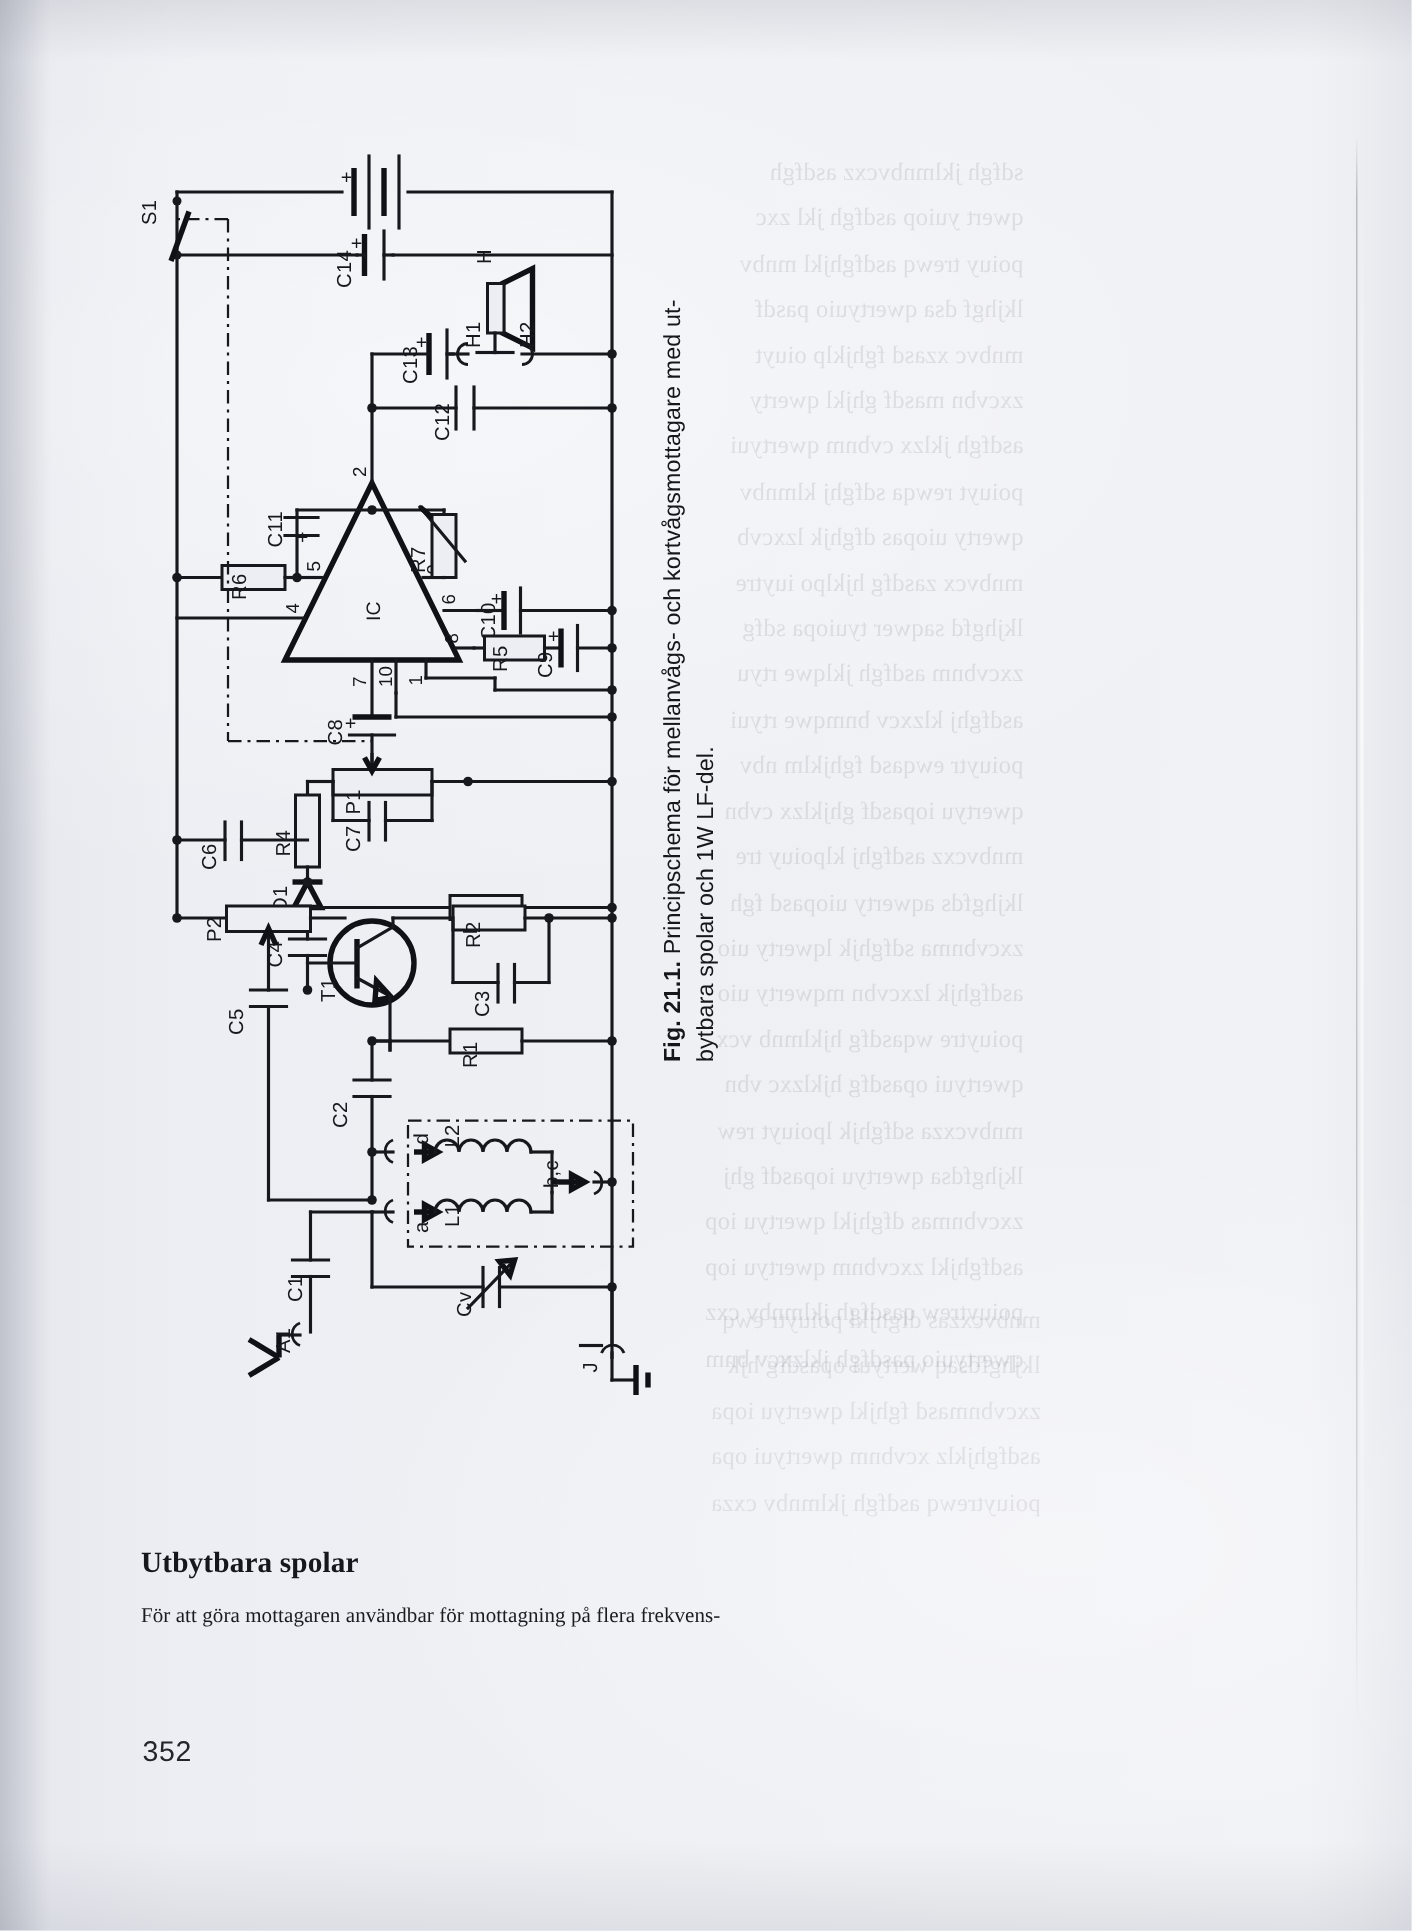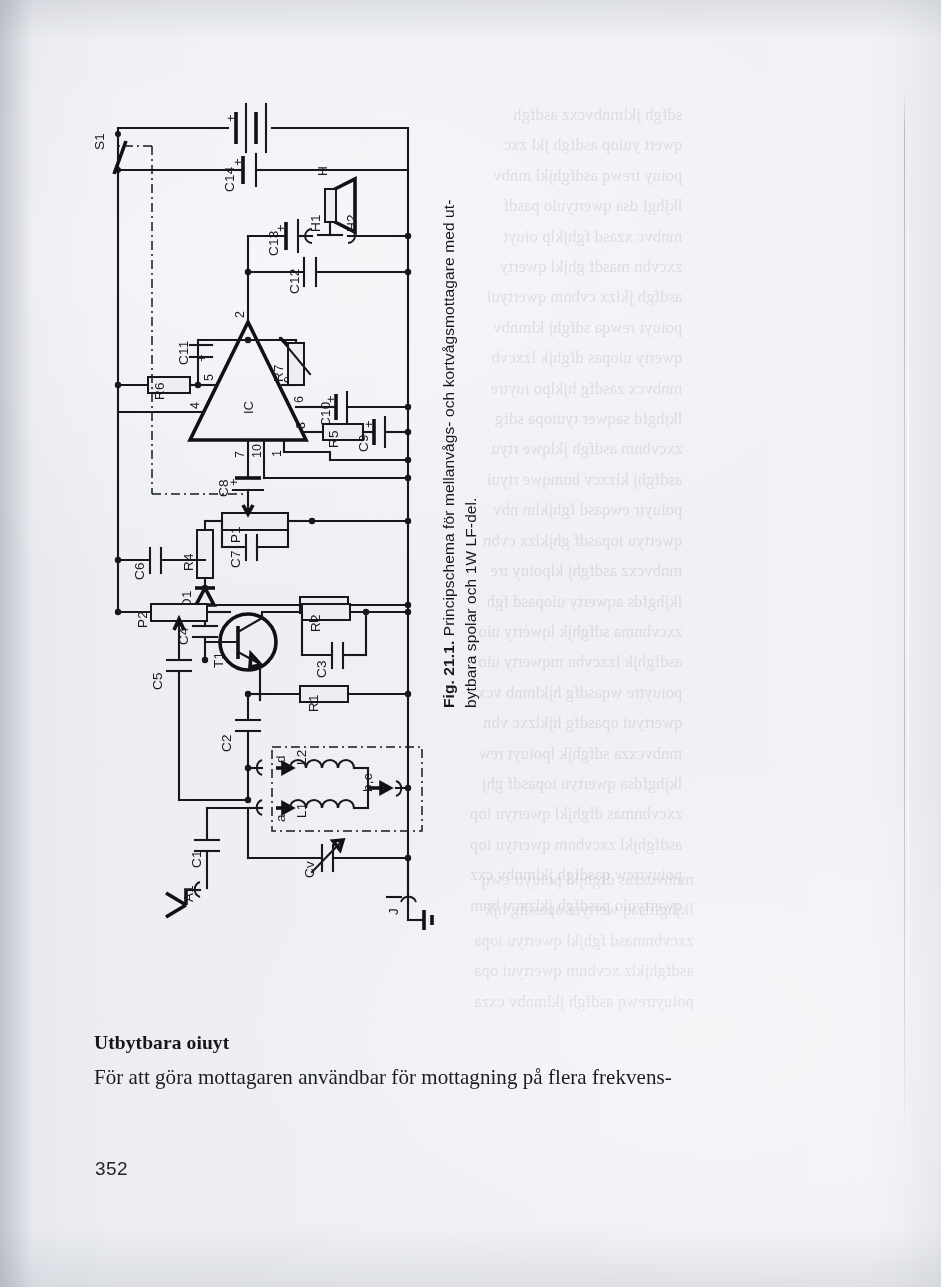--- a/index.html
+++ b/index.html
@@ -58,21 +58,21 @@
 
   
   #bodytext{position:absolute;left:94px;top:1032px;width:700px;}
   #heading{
     font-family:"Liberation Serif", serif;
     font-weight:bold;font-size:19.5px;color:#15171c;
     letter-spacing:.1px;margin:0 0 8px 0;
   }
   .para{
     font-family:"Liberation Serif", serif;
-    font-size:21px;color:#1a1c22;line-height:31px;
+    font-size:14px;color:#1a1c22;line-height:31px;
     letter-spacing:.05px;margin:0;
   }
   #pagenum{
     position:absolute;left:95px;top:1158px;
     font-family:"Liberation Sans", sans-serif;
     font-size:19px;color:#23252b;letter-spacing:.4px;
   }
   
   #leftShade{
     position:absolute;left:0;top:0;width:34px;height:1287px;
@@ -565,17 +565,17 @@
             font-family:'Liberation Sans', sans-serif;font-size:15.5px;
             color:#15171c;line-height:22px;letter-spacing:.1px;">
   <span style="position:absolute;left:-600px;top:0;width:600px;text-align:left;white-space:nowrap;">
     <b>Fig. 21.1.</b>
     <span>Principschema för mellanvågs- och kortvågsmottagare med ut-</span>
   </span>
   <span style="position:absolute;left:-600px;top:22px;width:600px;text-align:left;white-space:nowrap;">bytbara spolar och 1W LF-del.</span>
 </div>
 
 <div id="bodytext">
-  <h2 id="heading">Utbytbara oiuyt</h2>
+  <h2 id="heading">Utbytbara spolar</h2>
   <p class="para">För att göra mottagaren användbar för mottagning på flera frekvens-</p>
 </div>
 
 <div id="pagenum">352</div>
 
 </body></html>

